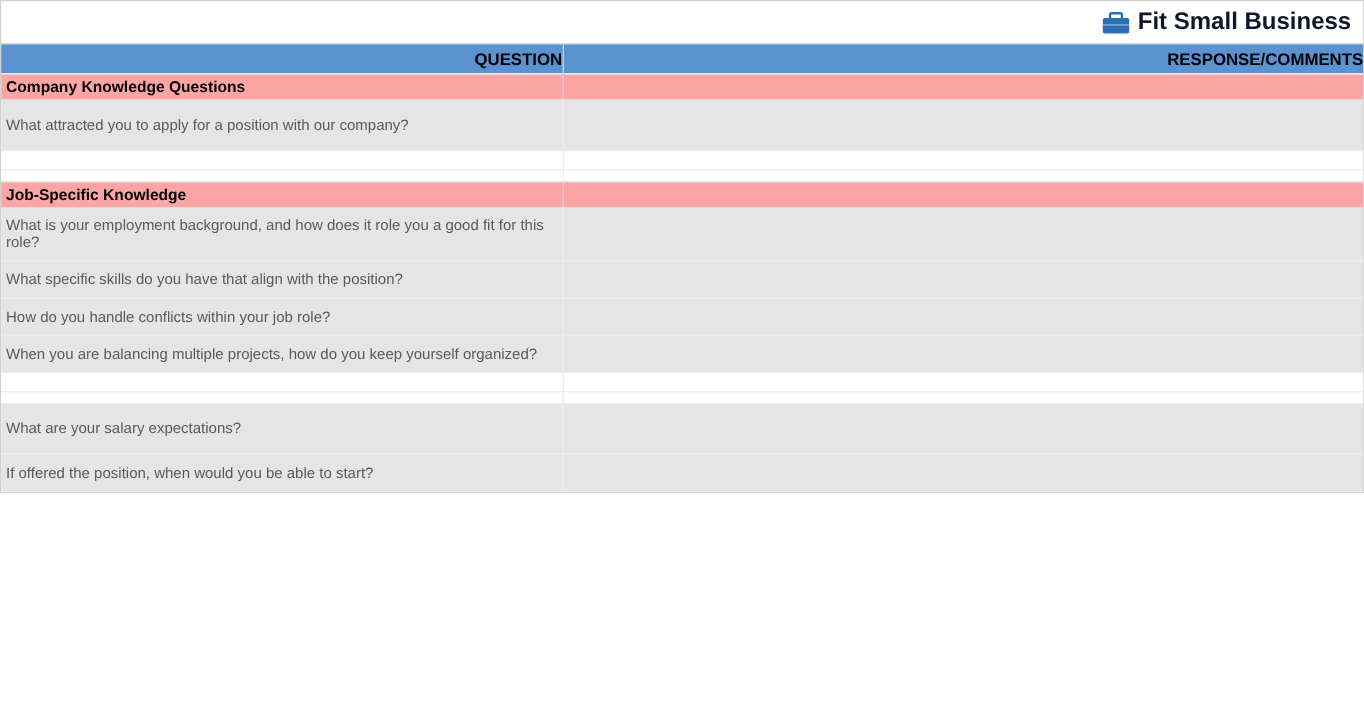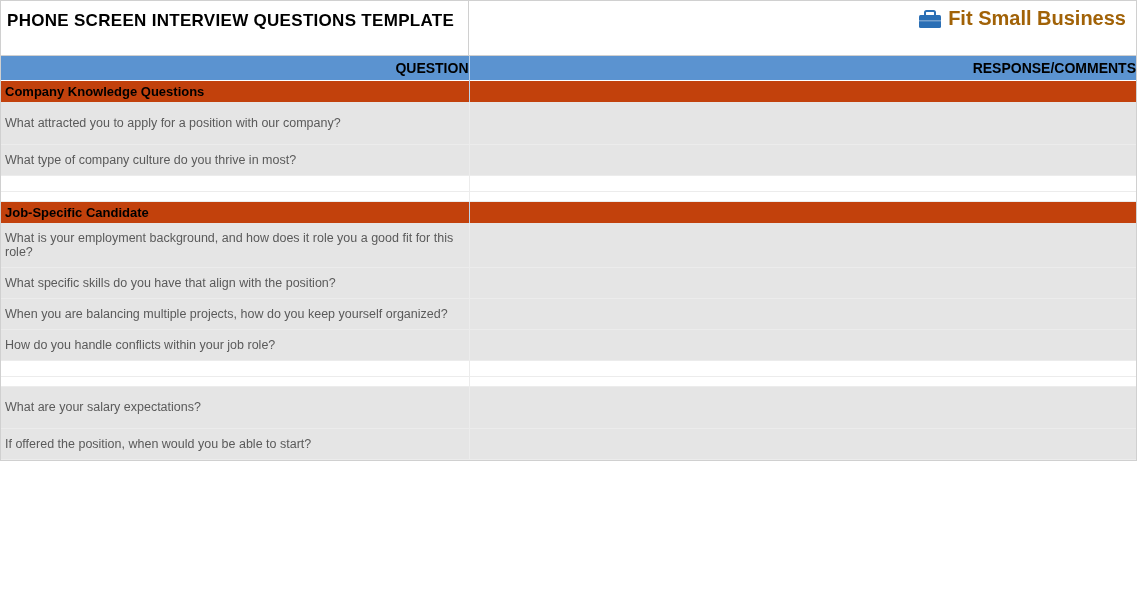--- a/index.html
+++ b/index.html
@@ -32,21 +32,21 @@
     flex: 1;
     display: flex;
     justify-content: flex-end;
     align-items: flex-start;
     padding: 6px 10px;
   }
   .logo {
     display: flex;
     align-items: center;
     gap: 6px;
-    color: #a16207;
+    color: #0f172a;
     font-weight: 700;
     font-size: 20px;
   }
   .logo svg { display: block; }
   table {
     width: 100%;
     border-collapse: collapse;
     table-layout: fixed;
   }
   col.qcol { width: 468px; }
@@ -54,21 +54,21 @@
     background: #5b93d0;
     color: #000;
     font-weight: 900;
     text-align: right;
     font-size: 14px;
     padding: 4px 0;
     border-right: 1px solid #bcd3ea;
   }
   tr.header-row td:last-child { border-right: none; }
   tr.section-row td {
-    background: #c2410c;
+    background: #fca5a5;
     color: #000;
     font-weight: 700;
     font-size: 13px;
     padding: 3px 4px;
     border-top: 1px solid #fff;
     border-right: 1px solid #bcd3ea;
   }
   tr.section-row td:last-child { border-right: none; }
   tr.q-row td {
     background: #e5e5e5;
@@ -88,21 +88,20 @@
     border-right: 1px solid #ececec;
   }
   tr.spacer-row td:last-child { border-right: none; }
   tr.spacer-row.sm td { height: 10px; }
 </style>
 </head>
 <body>
 
 <div class="sheet">
   <div class="top-row">
-    <div class="title-cell">PHONE SCREEN INTERVIEW QUESTIONS TEMPLATE</div>
     <div class="logo-cell">
       <div class="logo">
         <span>
           <svg width="24" height="20" viewBox="0 0 24 20">
             <rect x="1" y="6" width="22" height="13" rx="1.5" fill="#2b6fb5"></rect>
             <rect x="7" y="2" width="10" height="5" rx="1.5" fill="none" stroke="#2b6fb5" stroke-width="2"></rect>
             <rect x="1" y="11" width="22" height="1.5" fill="#fff" opacity="0.35"></rect>
           </svg>
         </span>
         <span>Fit Small Business</span>
@@ -123,51 +122,47 @@
     </tr>
 
     <tr class="section-row">
       <td>Company Knowledge Questions</td>
       <td></td>
     </tr>
     <tr class="q-row tall">
       <td>What attracted you to apply for a position with our company?</td>
       <td></td>
     </tr>
-    <tr class="q-row">
-      <td>What type of company culture do you thrive in most?</td>
-      <td></td>
-    </tr>
     <tr class="spacer-row">
           <td></td>
           <td></td>
         </tr>
     <tr class="spacer-row sm">
           <td></td>
           <td></td>
         </tr>
 
     <tr class="section-row">
-      <td>Job-Specific Candidate</td>
+      <td>Job-Specific Knowledge</td>
       <td></td>
     </tr>
     <tr class="q-row">
       <td>What is your employment background, and how does it role you a good fit for this role?</td>
       <td></td>
     </tr>
     <tr class="q-row">
       <td>What specific skills do you have that align with the position?</td>
       <td></td>
     </tr>
     <tr class="q-row">
-      <td>When you are balancing multiple projects, how do you keep yourself organized?</td>
+      <td>How do you handle conflicts within your job role?</td>
       <td></td>
     </tr>
     <tr class="q-row">
-      <td>How do you handle conflicts within your job role?</td>
+      <td>When you are balancing multiple projects, how do you keep yourself organized?</td>
       <td></td>
     </tr>
     <tr class="spacer-row">
           <td></td>
           <td></td>
         </tr>
     <tr class="spacer-row sm">
           <td></td>
           <td></td>
         </tr>

